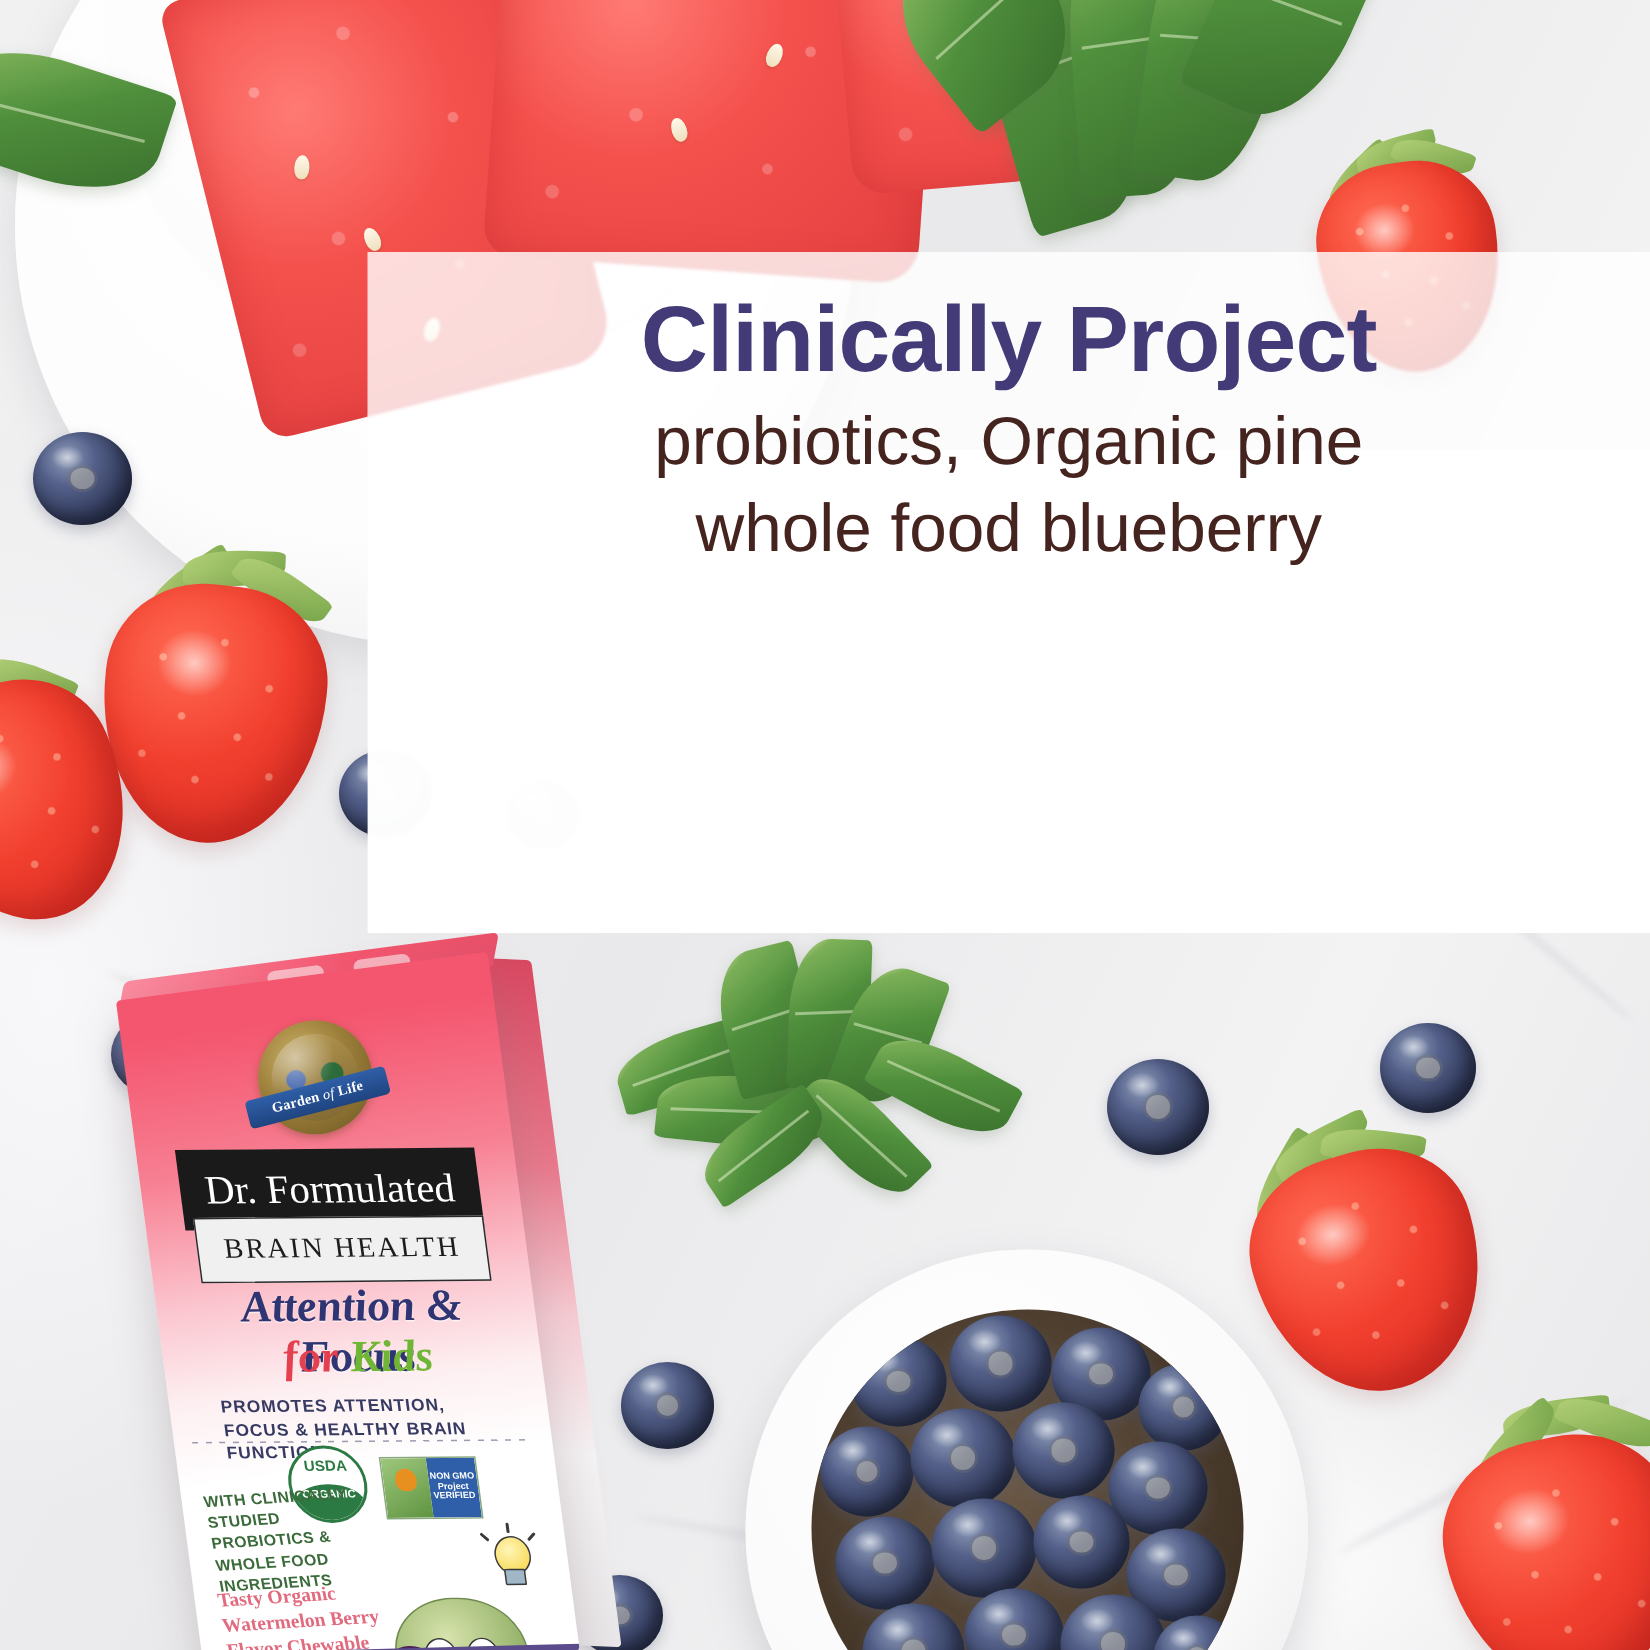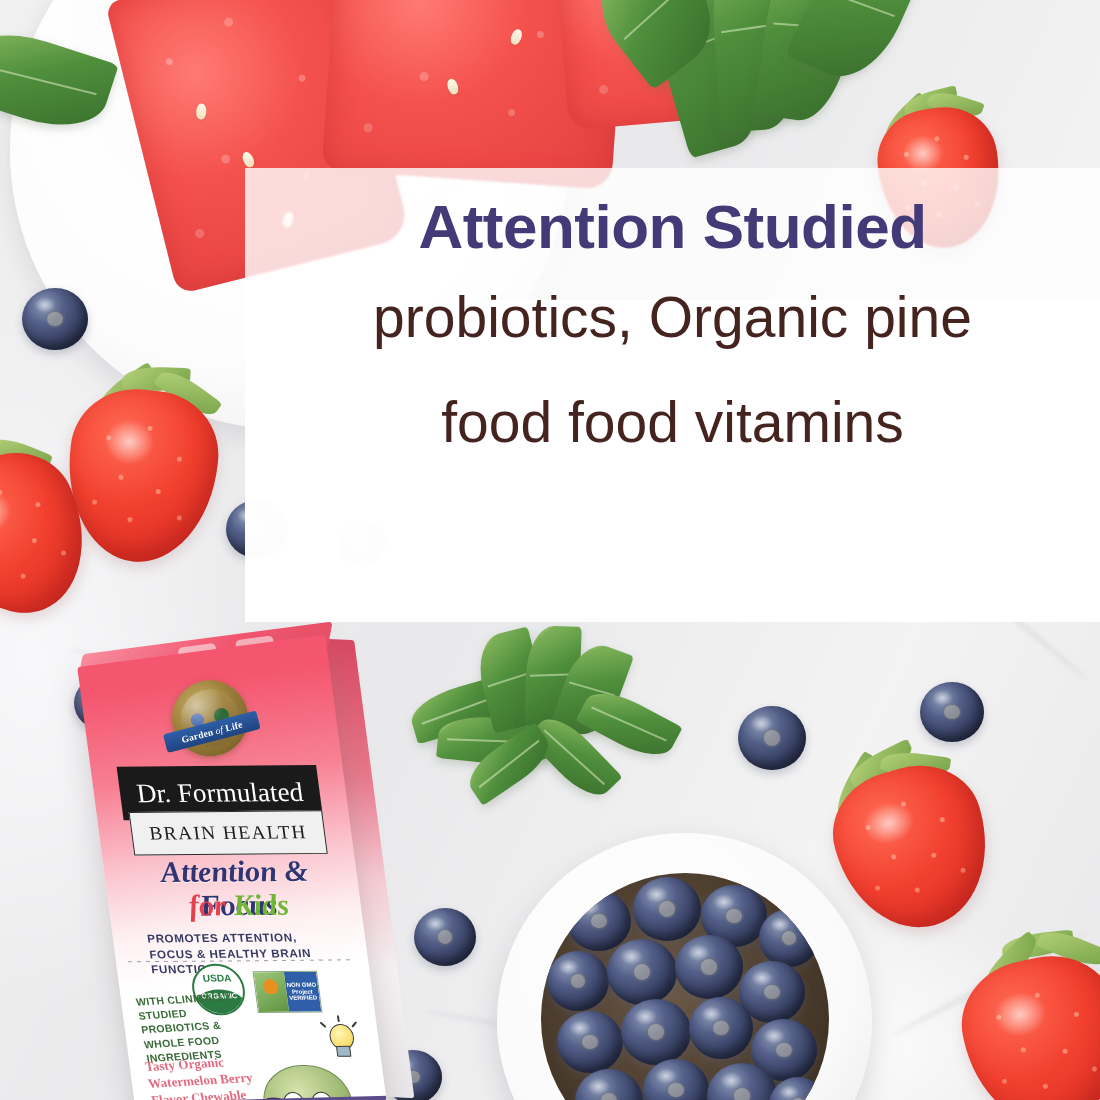--- a/index.html
+++ b/index.html
@@ -95,22 +95,22 @@
   
   .panel{position:absolute;left:245px;top:168px;width:855px;height:454px;
     background:rgba(255,255,255,.80);backdrop-filter:blur(1px);}
   .panel-solid{position:absolute;left:245px;top:300px;width:855px;height:322px;
     background:rgba(255,255,255,.93);}
   .copy{position:absolute;left:245px;top:168px;width:855px;height:454px;
     display:flex;flex-direction:column;align-items:center;justify-content:flex-start;
     padding-top:24px;box-sizing:border-box;}
   .headline{font-size:62px;font-weight:700;letter-spacing:-.5px;line-height:1.12;
     color:#433a78;text-align:center;margin:0 0 4px 0;}
-  .subline{font-size:57px;font-weight:400;line-height:1.28;color:#452420;
-    text-align:center;margin:16px;white-space:nowrap;}
+  .subline{font-size:45px;font-weight:400;line-height:1.28;color:#452420;
+    text-align:center;margin:0;white-space:nowrap;}
 
   
   .pkg{position:absolute;left:58px;top:648px;width:330px;height:470px;
     transform:rotate(-7.5deg);transform-origin:50% 0%;}
   .pkg-face{position:absolute;left:18px;top:0;width:250px;height:470px;
     background:linear-gradient(180deg,#f4566f 0%,#f4566f 6%,#f77f92 26%,#fbc3cd 44%,#fdeff1 58%,#ffffff 70%,#ffffff 100%);
     box-shadow:0 14px 30px rgba(130,110,115,.30);border-radius:3px;overflow:hidden;}
   .pkg-side{position:absolute;left:266px;top:4px;width:30px;height:462px;
     background:linear-gradient(180deg,#d94861 0%,#e8798c 30%,#f6ccd4 52%,#f4f2f3 72%,#e9e7e9 100%);
     transform:skewY(10deg);transform-origin:0 0;border-radius:0 3px 3px 0;}
@@ -480,18 +480,18 @@
         
       </div>
 
     </div>
   </div>
 
   <div class="panel"></div>
   <div class="panel-solid"></div>
 
   <div class="copy">
-    <h1 class="headline">Attention Studied</h1>
+    <h1 class="headline">Clinically Project</h1>
     <p class="subline">probiotics, Organic pine</p>
-    <p class="subline">food food vitamins</p>
+    <p class="subline">whole food blueberry</p>
   </div>
 
 </div>
 
 </body></html>

